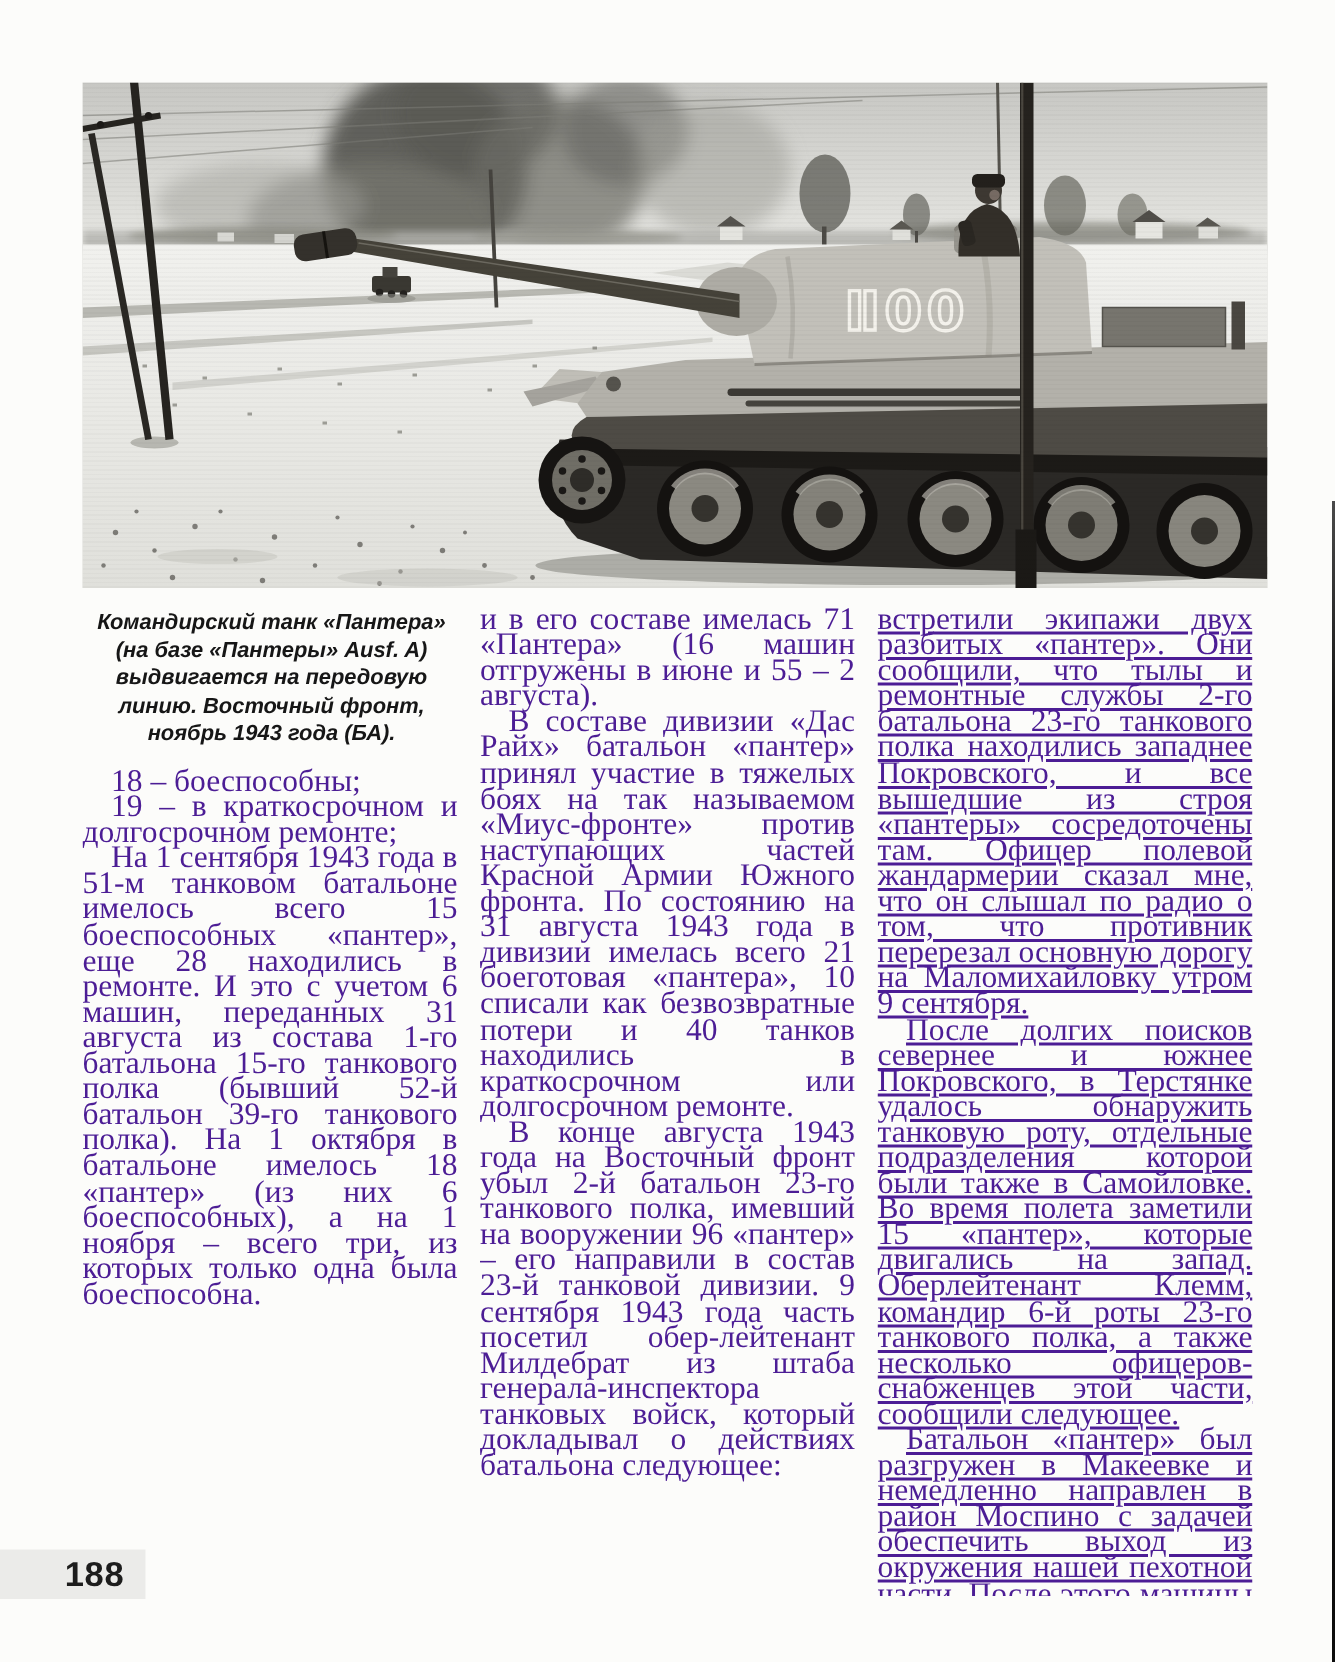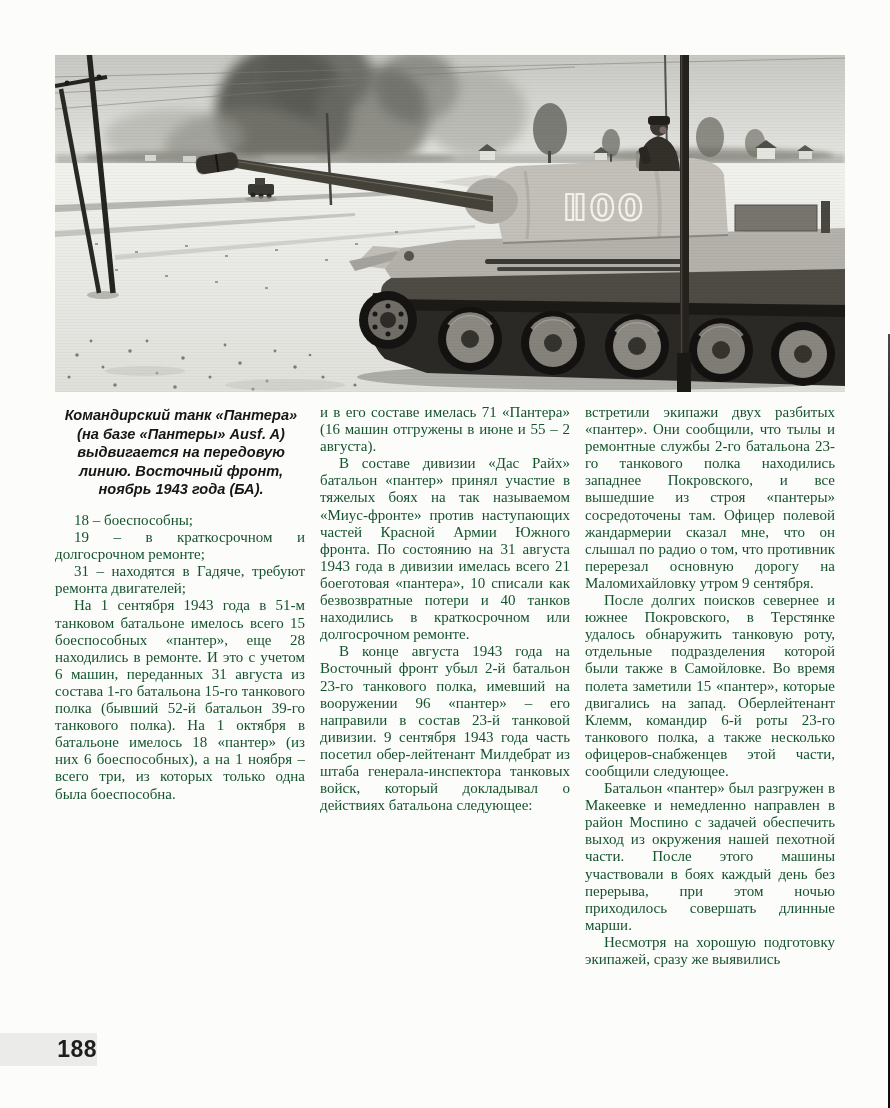--- a/index.html
+++ b/index.html
@@ -22,34 +22,34 @@
   .caption{
     position:absolute;left:60px;top:406px;width:242px;
     font-family:"Liberation Sans", sans-serif;
     font-weight:bold;font-style:italic;
     font-size:14.6px;line-height:18.6px;
     text-align:center;color:#161616;
   }
   
   .col{
     position:absolute;width:250px;
-    font-size:15px;line-height:17.1px;
-    text-align:justify;color:#14532d;
+    font-size:21px;line-height:17.1px;
+    text-align:justify;color:#4c1d95;
     hyphens:auto;-webkit-hyphens:auto;
   }
   .col p{margin:0;text-indent:19px;}
   .col p.noindent{text-indent:0;}
   #col1{left:55px;top:512px;height:560px;overflow:hidden;}
   #col2{left:320px;top:404px;height:660px;overflow:hidden;}
-  #col3{left:585px;top:404px;height:660px;overflow:hidden;}
+  #col3{left:585px;top:404px;height:660px;overflow:hidden;text-decoration:underline;}
   
   .pagenum-box{
     position:absolute;left:0;top:1033px;width:97px;height:33px;
     background:#ebebe9;display:flex;align-items:center;justify-content:flex-end;
-    box-sizing:border-box;
+    padding-right:14px;box-sizing:border-box;
   }
   .pagenum-box span{
     font-family:"Liberation Sans", sans-serif;font-weight:bold;
     font-size:23px;letter-spacing:.5px;color:#1d1d1d;
   }
   
   .edge-line{
     position:absolute;right:0;top:334px;width:2px;height:774px;
     background:linear-gradient(180deg,#4a4a4a,#141414 18%,#0c0c0c);
   }
@@ -287,21 +287,20 @@
       <rect x="622" y="298" width="14" height="39" fill="#1b1916"></rect>
     </g>
   </svg>
 </div>
 
 <div class="caption">Командирский танк «Пантера» (на базе «Пантеры» Ausf. A) выдвигается на передовую линию. Восточный фронт, ноябрь 1943 года (БА).</div>
 
 <div id="col1" class="col">
   <p>18 – боеспособны;</p>
   <p>19 – в краткосрочном и долгосрочном ремонте;</p>
-  <p>31 – находятся в Гадяче, требуют ремонта двигателей;</p>
   <p>На 1 сентября 1943 года в 51-м танковом батальоне имелось всего 15 боеспособных «пантер», еще 28 находились в ремонте. И это с учетом 6 машин, переданных 31 августа из состава 1-го батальона 15-го танкового полка (бывший 52-й батальон 39-го танкового полка). На 1 октября в батальоне имелось 18 «пантер» (из них 6 боеспособных), а на 1 ноября – всего три, из которых только одна была боеспособна.</p>
 </div>
 
 <div id="col2" class="col">
   <p class="noindent">и в его составе имелась 71 «Пантера» (16 машин отгружены в июне и 55 – 2 августа).</p>
   <p>В составе дивизии «Дас Райх» батальон «пантер» принял участие в тяжелых боях на так называемом «Миус-фронте» против наступающих частей Красной Армии Южного фронта. По состоянию на 31 августа 1943 года в дивизии имелась всего 21 боеготовая «пантера», 10 списали как безвозвратные потери и 40 танков находились в краткосрочном или долгосрочном ремонте.</p>
   <p>В конце августа 1943 года на Восточный фронт убыл 2-й батальон 23-го танкового полка, имевший на вооружении 96 «пантер» – его направили в состав 23-й танковой дивизии. 9 сентября 1943 года часть посетил обер-лейтенант Милдебрат из штаба генерала-инспектора танковых войск, который докладывал о действиях батальона следующее:</p>
 </div>
 
 <div id="col3" class="col">

